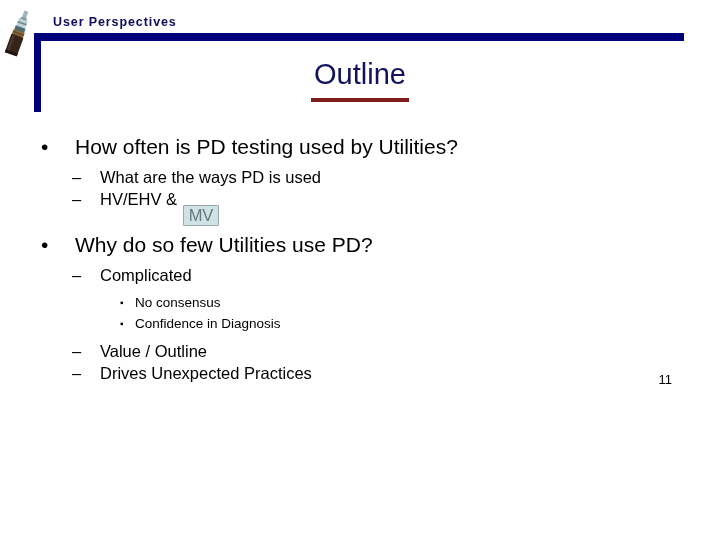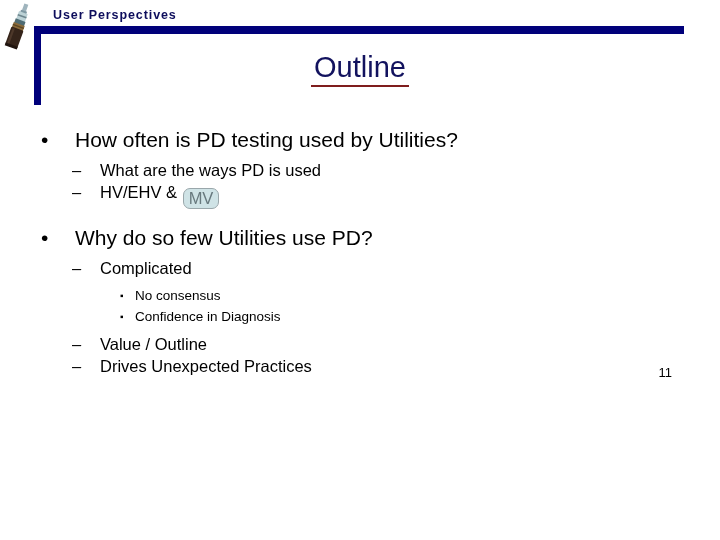--- a/index.html
+++ b/index.html
@@ -13,20 +13,21 @@
     font-family: "Liberation Sans", sans-serif;
     overflow: hidden;
     position: relative;
   }
   .slide {
     position: relative;
     width: 720px;
     height: 392px;
     background: #ffffff;
     overflow: hidden;
+    margin-top: 7px;
   }
 
   
   .cable-icon {
     position: absolute;
     left: 2px;
     top: 1px;
     width: 34px;
     height: 52px;
   }
@@ -64,22 +65,22 @@
     left: 0;
     top: 50px;
     width: 720px;
     text-align: center;
     font-size: 29px;
     color: #12125e;
     letter-spacing: 0px;
     line-height: 34px;
   }
   .title span {
-    border-bottom: 2px solid #7f1d1d;
-    padding: 0 3px 2px 3px;
+    border-bottom: 4px solid #7f1d1d;
+    padding: 0 3px 8px 3px;
   }
 
   
   .body {
     position: absolute;
     left: 0;
     top: 126px;
     width: 720px;
   }
   .row {
@@ -127,27 +128,27 @@
   }
 
   .gap-before { margin-top: 21px; }
   .gap-small  { margin-top: 6px; }
 
   
   .sel-token {
     display: inline-block;
     background: #cfe3e6;
     border: 1px solid #9aa7ab;
-    border-radius: 7px;
+    border-radius: 1px;
     color: #68797e;
     padding: 0px 5px 1px 5px;
     line-height: 18px;
     margin-left: 1px;
     position: relative;
-    top: 6px;
+    top: 16px;
     text-align: center;
   }
 
   
   .page-num {
     position: absolute;
     right: 48px;
     bottom: 12px;
     font-size: 13px;
     color: #000000;

